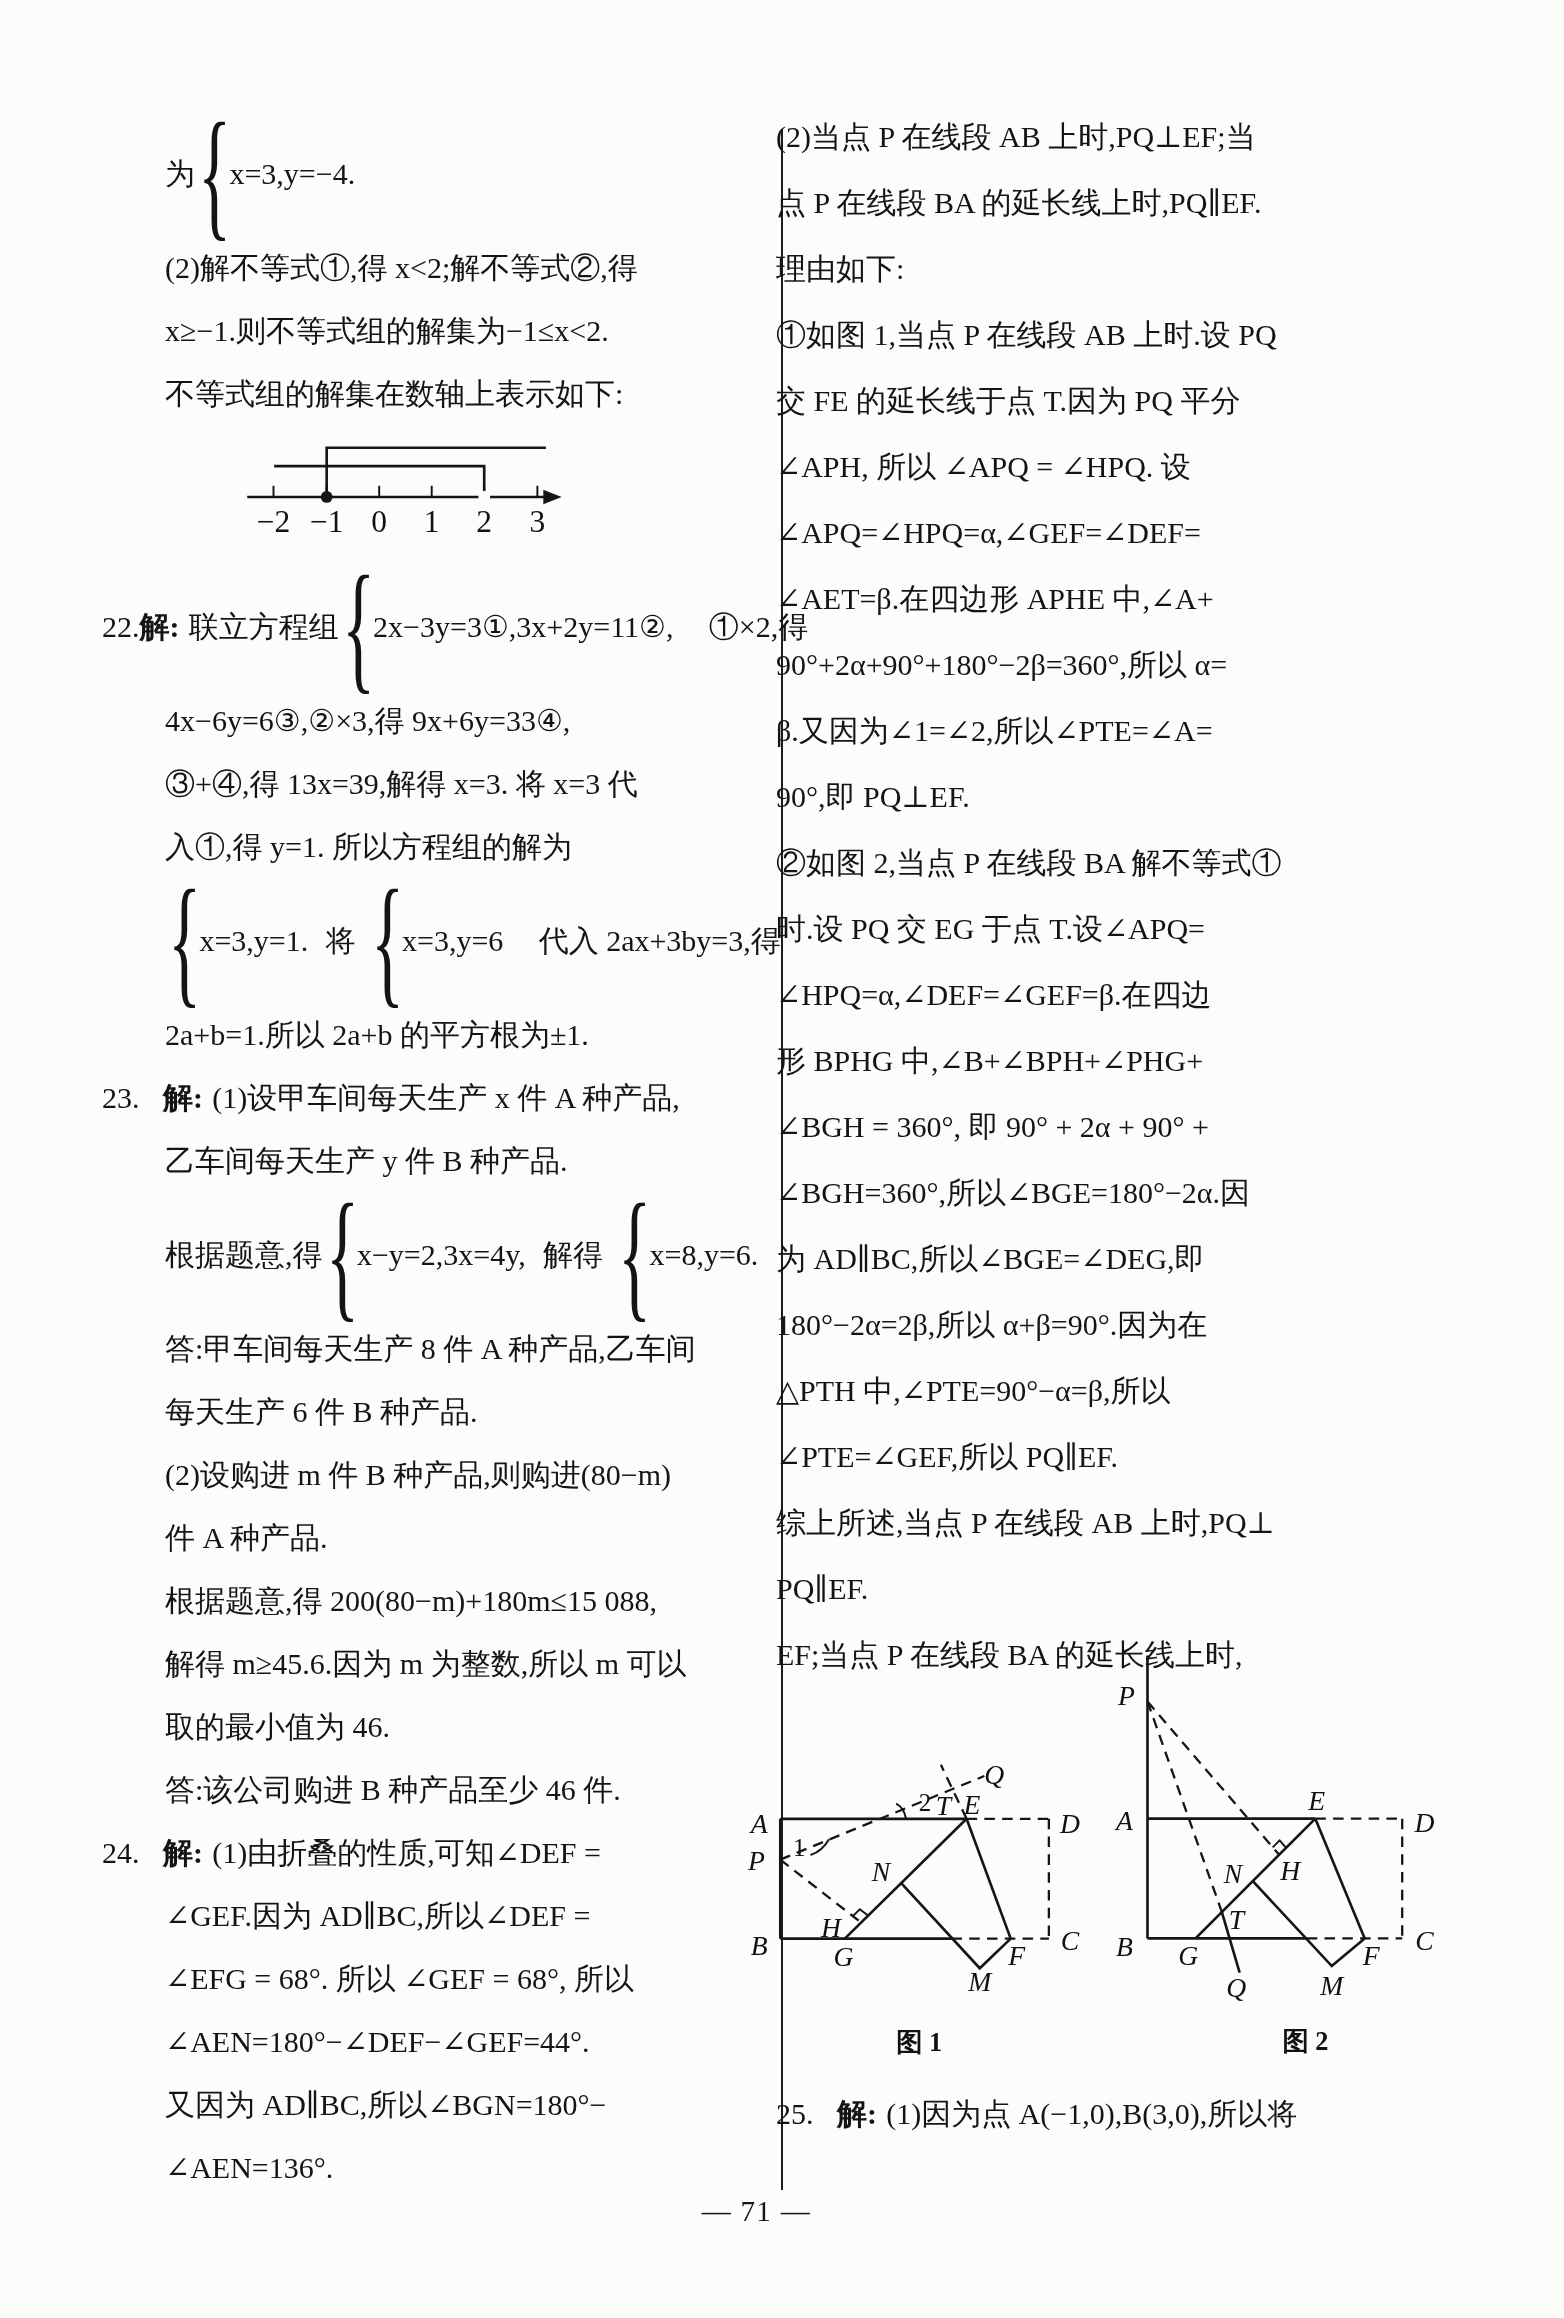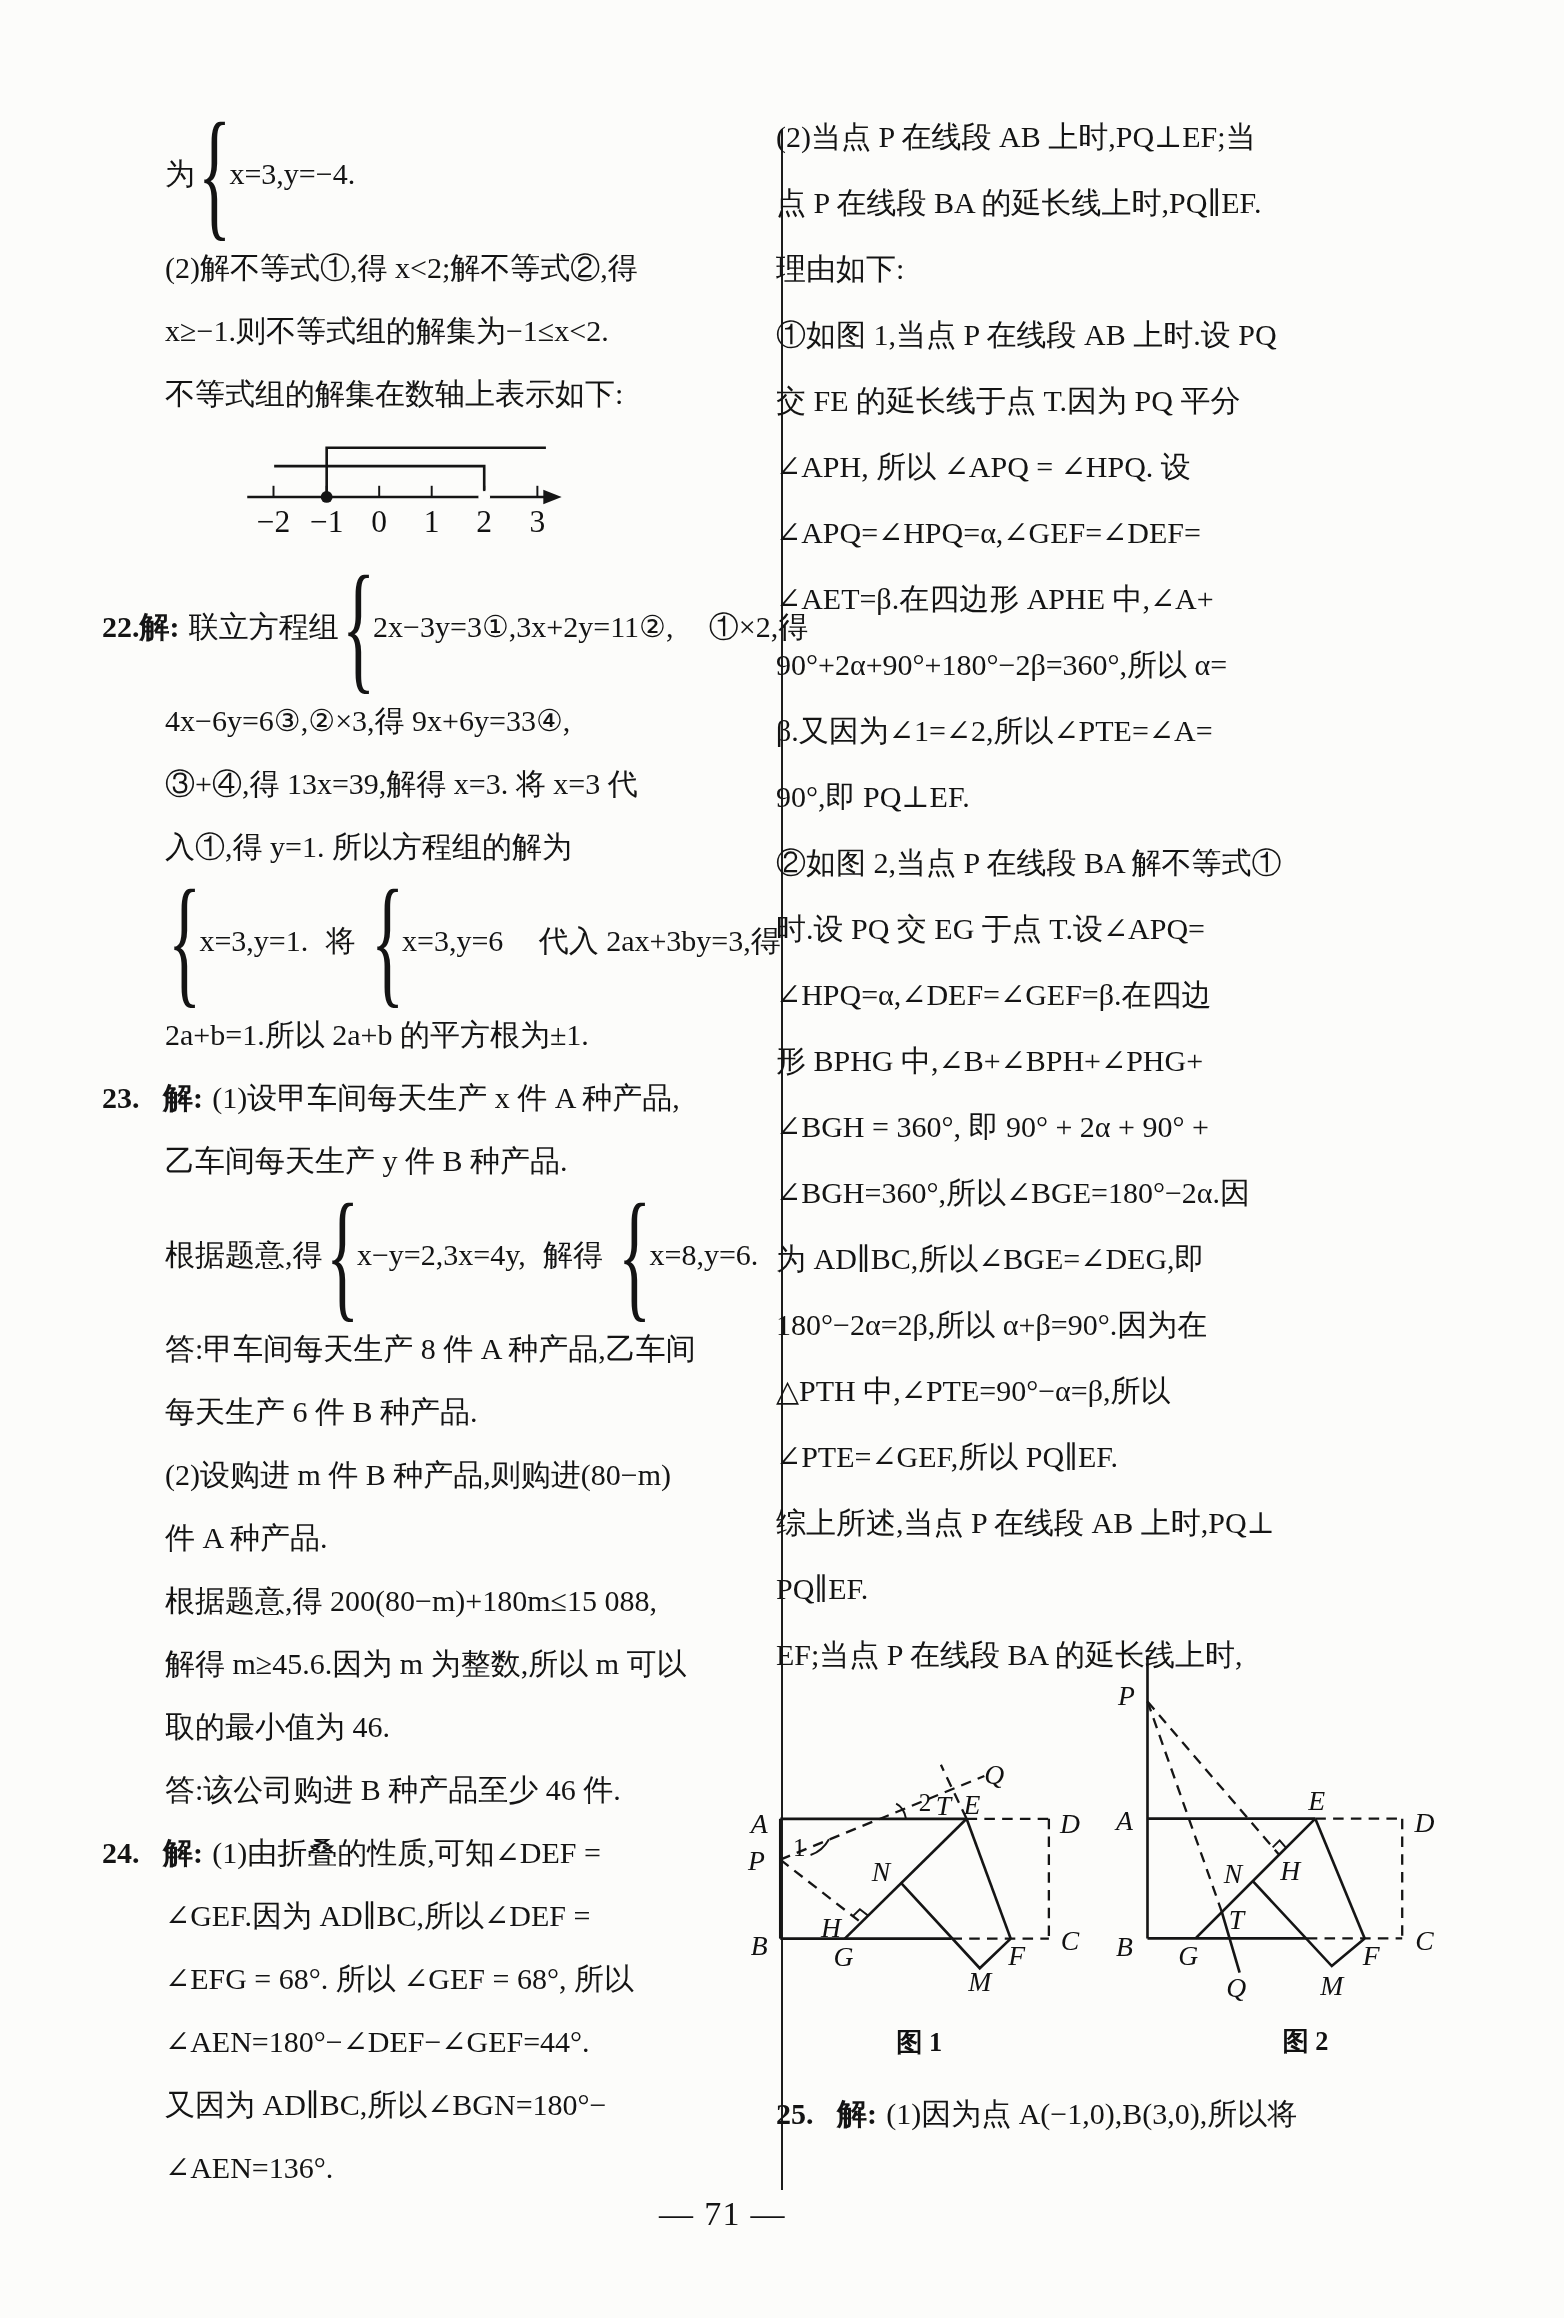--- a/index.html
+++ b/index.html
@@ -5,36 +5,36 @@
   html,body{margin:0;padding:0;background:#888}
   .page{position:relative;width:1564px;height:2319px;background:#fcfcfa;
         font-family:"Liberation Serif","DejaVu Serif",serif;color:#141414;overflow:hidden}
   .divider{position:absolute;left:781px;top:129px;width:2px;height:2061px;background:#1c1c1c}
   .col{position:absolute}
   .col.left{left:102px;top:111px;width:662px}
   .col.right{left:776px;top:104px;width:698px}
   .ln{font-size:30px;line-height:63px;white-space:nowrap}
   .col.right .ln{font-size:30px;line-height:66px}
   .hang{padding-left:63px}
-  .num{display:inline-block;width:61px;font-weight:bold}
+  .num{display:inline-block;width:61px;font-weight:normal}
   .jie{font-weight:bold;margin-right:9.2px}
   .sysline{display:flex;align-items:center}
   .sys{display:inline-flex;align-items:center;margin:0 5.3px}
   .brace{font-size:144px;line-height:125px;display:inline-block;transform:scale(.48,1);
          transform-origin:center;margin:0 -20px;font-weight:400}
   .rows{display:inline-flex;flex-direction:row}
   .srow{font-size:30px;line-height:63px}
   .mid{margin:0 12px}
   .tail{margin-left:30px}
   .nl{display:block;margin:5.3px 0 5.3px 135px}
   .figs{position:relative;height:393px}
   .fig{position:absolute}
   .fig1{left:-30px;top:63px}
   .fig2{left:332px;top:-46px}
-  .footer{position:absolute;left:659px;top:2195px;width:152px;text-align:left;font-size:34px;letter-spacing:1.3px}
+  .footer{position:absolute;left:659px;top:2195px;width:152px;text-align:right;font-size:29px;letter-spacing:1.3px}
   svg line,svg path,svg polyline{stroke:#151515;fill:none}
   svg .lbl{font-family:"Liberation Serif","DejaVu Serif",serif;font-style:italic;font-size:42px;fill:#111}
   svg .dig{font-style:normal;font-size:38px}
   svg .cap{font-style:normal;font-weight:bold;font-size:40px;text-anchor:middle}
   svg .tick{font-style:normal;font-size:48px;text-anchor:middle}
 </style>
 </head>
 <body>
 
 <div class="page">

